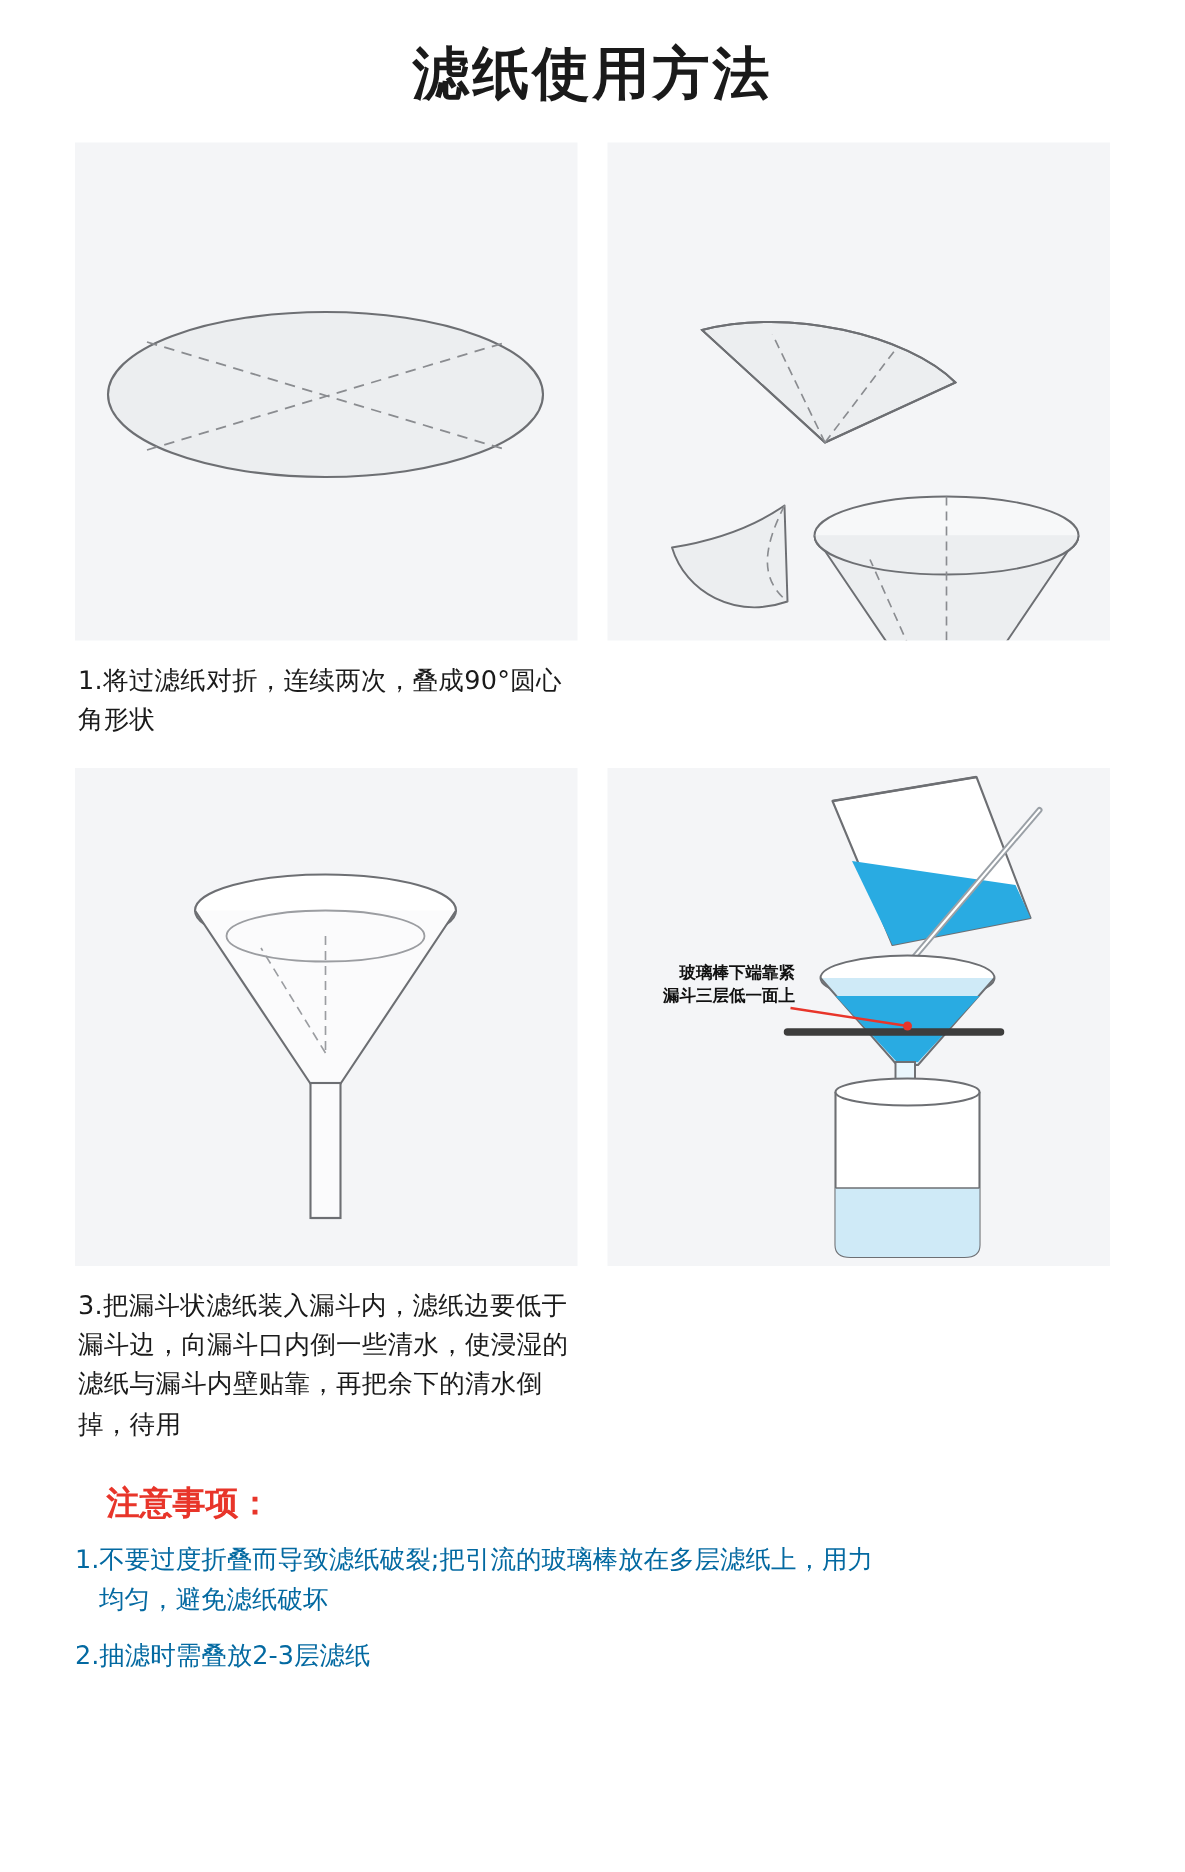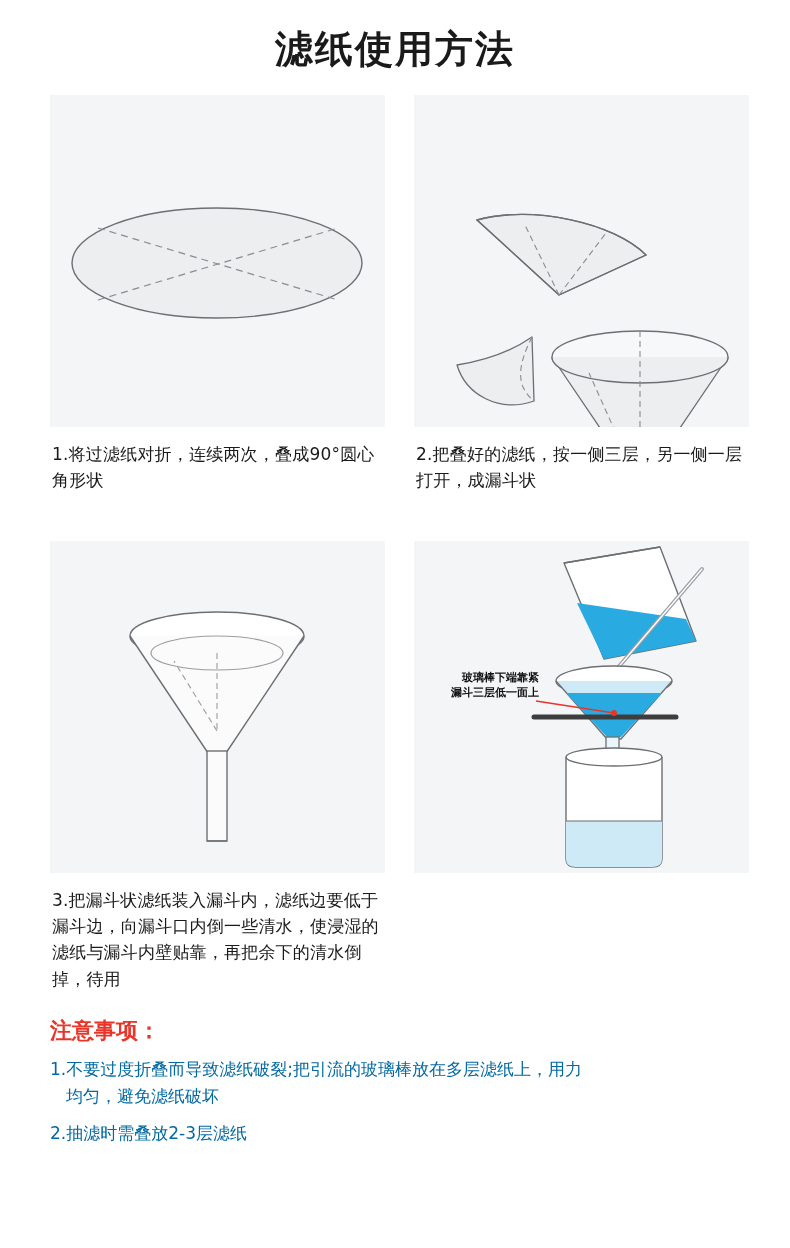--- a/index.html
+++ b/index.html
@@ -28,21 +28,20 @@
     letter-spacing: 2px;
     color: #1a1a1a;
     padding-top: 24px;
     padding-bottom: 20px;
   }
   .grid {
     display: grid;
     grid-template-columns: 335px 335px;
     column-gap: 20px;
     row-gap: 0px;
-    gap: 29px;
   }
   .cell {
     display: block;
   }
   .figure {
     width: 335px;
     height: 332px;
     background: #f4f5f7;
     position: relative;
     overflow: hidden;
@@ -52,20 +51,21 @@
     line-height: 1.55;
     color: #1a1a1a;
     padding: 14px 2px 18px 2px;
     letter-spacing: 0.2px;
   }
   .notes-title {
     color: #e8352a;
     font-size: 22px;
     font-weight: bold;
     padding: 6px 0 10px 0;
+    margin-left: 21px;
   }
   .note-item {
     font-size: 17px;
     line-height: 1.6;
     padding-bottom: 10px;
     color: #0369a1;
   }
   .note-item .indent {
     display: block;
     padding-left: 16px;
@@ -104,21 +104,20 @@
           <path d="M43,270 C52,300 85,318 120,306 L118,242 C95,258 68,266 43,270 Z" fill="#eceef0" stroke="#6d6f73" stroke-width="1.3" stroke-linejoin="round"></path>
           <path d="M118,242 C105,268 100,290 120,306" fill="none" stroke="#8a8c90" stroke-width="1.1" stroke-dasharray="6,4"></path>
 
           <ellipse cx="226" cy="262" rx="88" ry="26" fill="#f7f8f9" stroke="#6d6f73" stroke-width="1.3"></ellipse>
           <path d="M138,262 L226,392 L314,262" fill="#eceef0" stroke="#6d6f73" stroke-width="1.3" stroke-linejoin="round"></path>
           <path d="M138,262 A88,26 0 0 0 314,262" fill="#eceef0" stroke="#6d6f73" stroke-width="1.3"></path>
           <line x1="226" y1="236" x2="226" y2="392" stroke="#8a8c90" stroke-width="1.1" stroke-dasharray="6,4"></line>
           <line x1="226" y1="392" x2="175" y2="278" stroke="#8a8c90" stroke-width="1.1" stroke-dasharray="6,4"></line>
         </svg>
       </div>
-      <div class="caption">2.把叠好的滤纸，按一侧三层，另一侧一层打开，成漏斗状</div>
     </div>
 
     <div class="cell">
       <div class="figure">
         <svg width="335" height="332" viewBox="0 0 335 332">
 
           <ellipse cx="167" cy="95" rx="87" ry="24" fill="#ffffff" stroke="#6d6f73" stroke-width="1.4"></ellipse>
 
           <path d="M80,95 L158,212 L176,212 L254,95" fill="#fbfbfc" stroke="#6d6f73" stroke-width="1.4" stroke-linejoin="round"></path>
 

